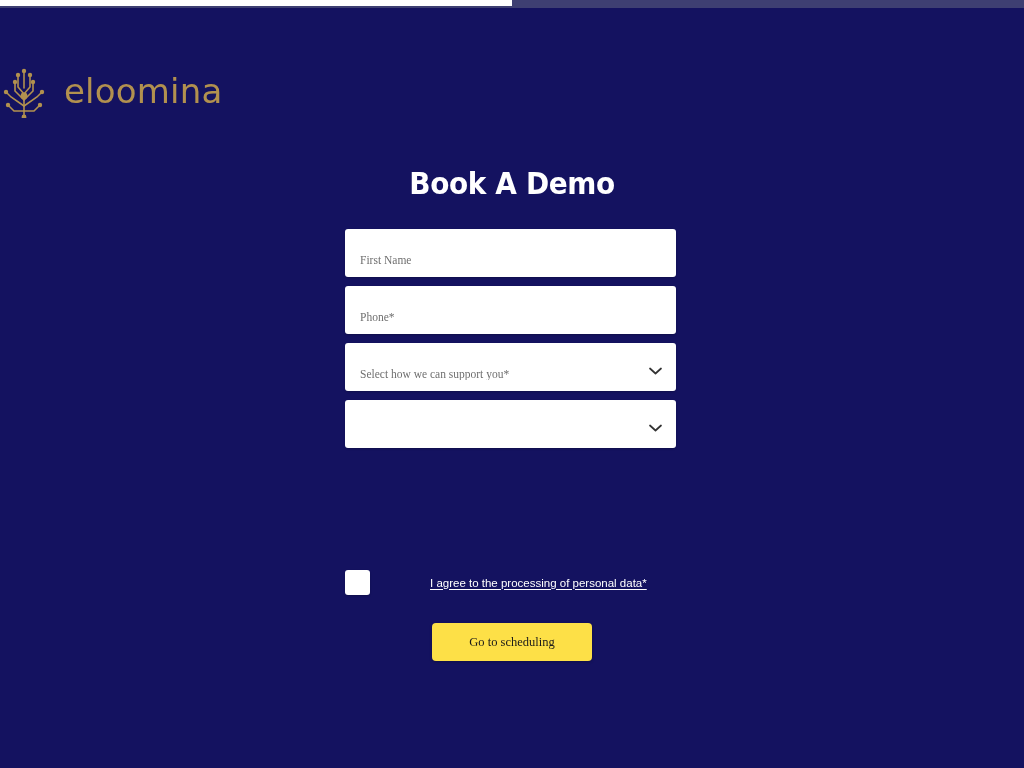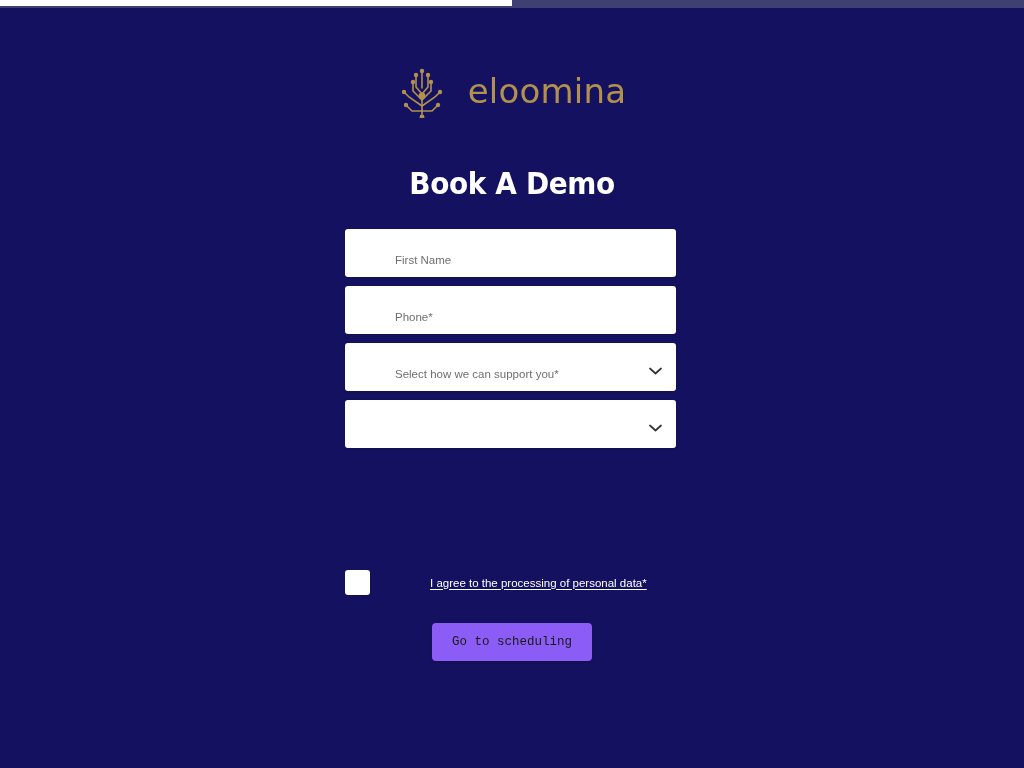--- a/index.html
+++ b/index.html
@@ -45,22 +45,22 @@
   }
 
   
   .brand {
     position: absolute;
     left: 0;
     top: 58px;
     width: 1024px;
     display: flex;
     align-items: center;
-    justify-content: center;
-    gap: 22px;
+    justify-content: flex-start;
+    gap: 16px;
   }
   .brand-mark {
     width: 48px;
     height: 52px;
     display: block;
     flex: none;
   }
   .brand-word {
     font-family: "DejaVu Sans", sans-serif;
     font-size: 34px;
@@ -107,25 +107,24 @@
   .field-input {
     position: absolute;
     left: 0;
     bottom: 0;
     width: 100%;
     height: 34px;
     padding: 0 15px 0 15px;
     border: 0;
     outline: 0;
     background: transparent;
-    font-family: Liberation Sans, sans-serif;
+    font-family: Liberation Serif, serif;
     font-size: 11.5px;
     color: #2b2b2b;
     border-radius: 3px;
-    margin-left: 35px;
   }
   .field-input::placeholder { color: #6f6f6f; opacity: 1; }
 
   .select-field .field-input { padding-right: 51px; cursor: pointer; }
   .chevron {
     position: absolute;
     right: 14px;
     bottom: 16px;
     width: 13px;
     height: 8px;
@@ -168,25 +167,25 @@
     position: absolute;
     left: 0;
     top: 615px;
     width: 1024px;
     display: flex;
     justify-content: center;
   }
   .submit-button {
     width: 160px;
     height: 38px;
-    background: #8b5cf6;
+    background: #fde047;
     color: #1a1a1a;
     border: 0;
     border-radius: 4px;
-    font-family: Liberation Mono, monospace;
+    font-family: Liberation Serif, serif;
     font-size: 12.5px;
     font-weight: 400;
     cursor: pointer;
     box-shadow: 0 1px 3px rgba(0,0,0,0.25);
   }
 </style>
 </head>
 <body>
 
 <div class="progress-track">

